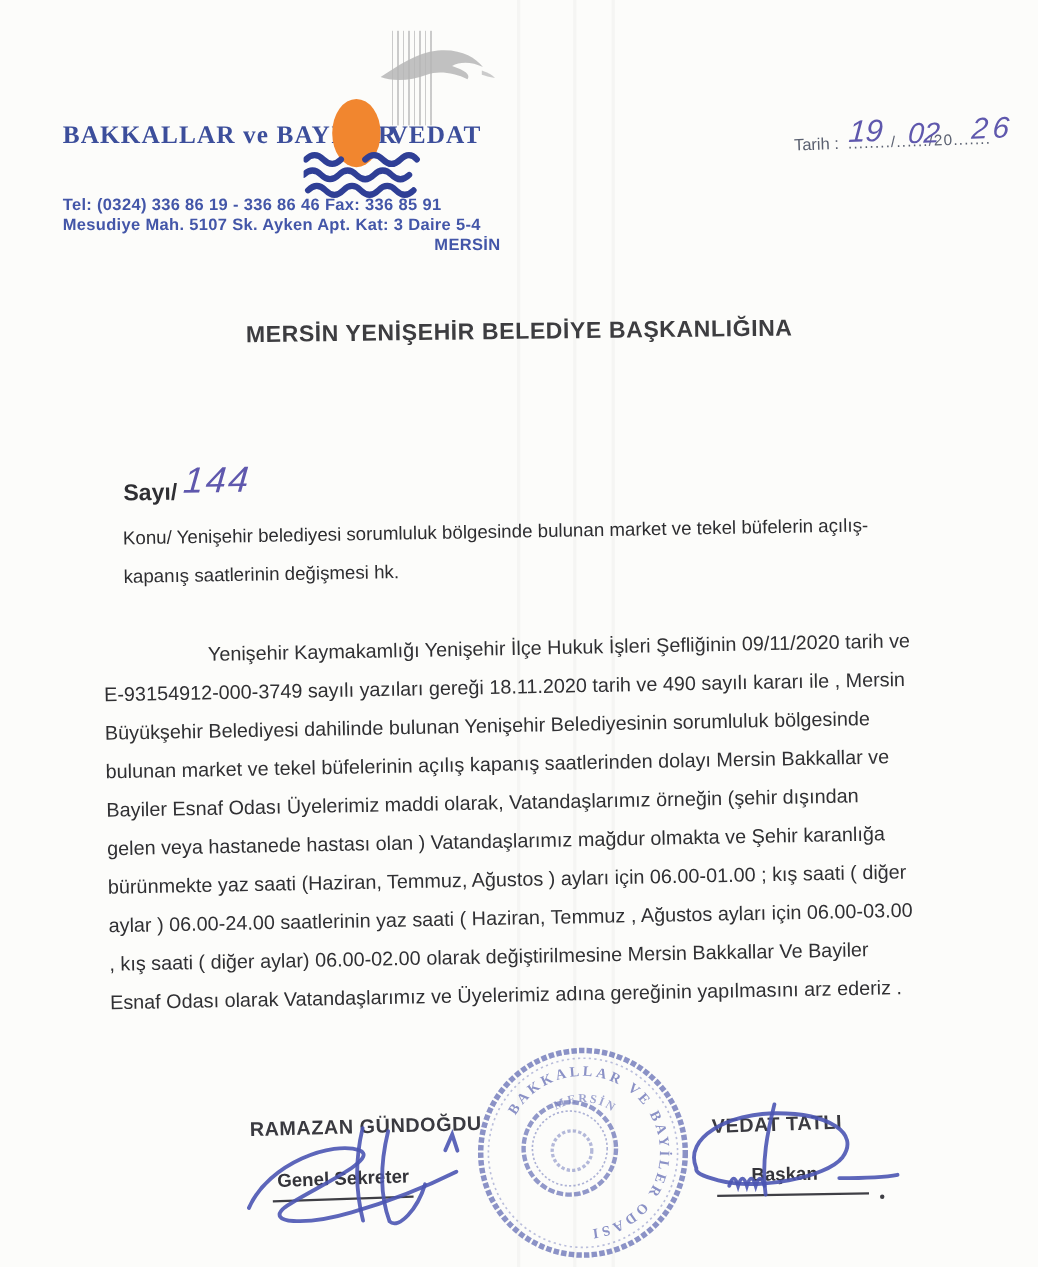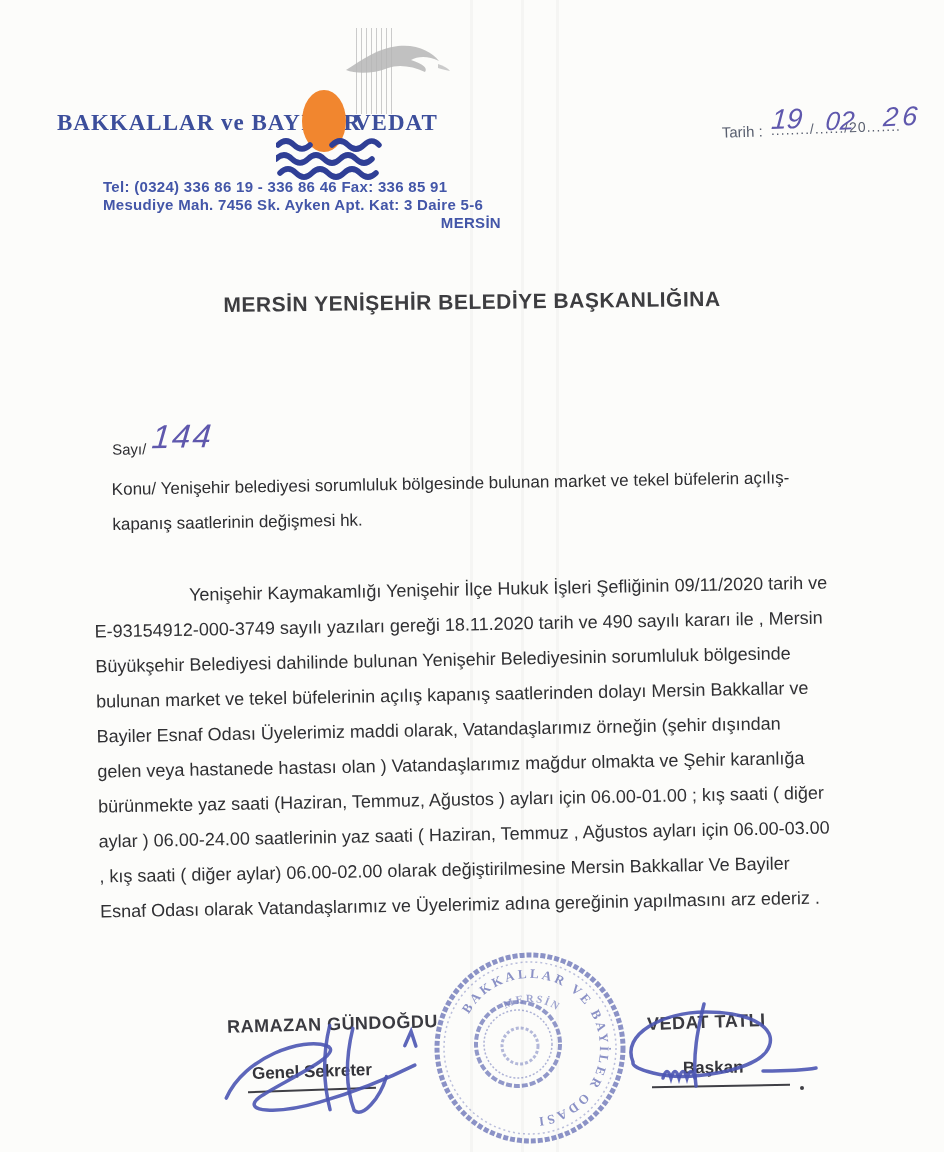--- a/index.html
+++ b/index.html
@@ -20,21 +20,21 @@
     position:absolute; left:302px; top:90px; width:44px; height:62px;
     background:#f1862f; border-radius:50%;
   }
   .gray-lines {
     position:absolute; left:356px; top:28px; width:40px; height:86px;
     background:repeating-linear-gradient(90deg,#c2c2c2 0 1.5px, transparent 1.5px 5px);
     opacity:.85;
   }
   .contact {
     position:absolute; left:57px; font-weight:bold; font-size:15px;
-    color:#4356a8; letter-spacing:.3px; white-space:nowrap;margin-left:46px;
+    color:#4356a8; letter-spacing:.3px; white-space:nowrap;
   }
   .city { width:398px; text-align:right; }
 
   
   .date-block { position:absolute; left:722px; top:110px; width:218px; height:50px; transform:rotate(-2deg); }
   .date-label { position:absolute; left:0; top:10px; font-size:15px; color:#5a6070; }
   .date-dots  { position:absolute; left:49px; top:10px; font-size:14px; color:#5a6070; letter-spacing:1px; white-space:nowrap; }
   .hand { font-style:italic; color:#5f58ad; transform:skew(-6deg); }
   .hand-day   { position:absolute; left:50px;  top:-8px; font-size:28px; }
   .hand-month { position:absolute; left:104px; top:-4px; font-size:26px; }
@@ -42,21 +42,21 @@
 
   
   .doc-title {
     position:absolute; left:0; top:290px; width:944px; text-align:center;
     font-size:21px; font-weight:bold; color:#3d3d40; letter-spacing:.5px;
     transform:rotate(-.7deg);
   }
 
   
   .sayi-block { position:absolute; left:112px; top:424px; transform:rotate(-1deg); }
-  .sayi-label { font-size:15px; font-weight:normal; color:#2f2f33; }
+  .sayi-label { font-size:21px; font-weight:bold; color:#2f2f33; }
   .sayi-number { position:relative; left:6px; top:-6px; font-size:33px; letter-spacing:2px; display:inline-block; }
   .konu-block {
     position:absolute; left:112px; top:466px; font-size:17px; color:#2d2d30;
     line-height:35px; white-space:nowrap; transform:rotate(-1deg);
   }
 
   
   .body-block {
     position:absolute; left:97px; top:572px; width:790px;
     font-size:18px; line-height:35px; color:#303033;
@@ -102,21 +102,21 @@
     <div class="sun-oval"></div>
     <div class="org-name" style="left:354px; top:110px;">VEDAT</div>
 
     <svg class="wave-svg" width="106" height="46" viewBox="0 0 106 46">
       <path d="M2 9 Q 10 1 18 9 T 34 9 M 56 9 Q 64 1 72 9 T 88 9 T 103 9"></path>
       <path d="M0 23 Q 8 15 16 23 T 32 23 T 48 23 T 64 23 T 80 23 T 96 23"></path>
       <path d="M4 37 Q 12 29 20 37 T 36 37 T 52 37 T 68 37 T 84 37 T 100 37"></path>
     </svg>
 
     <div class="contact" style="top:178px;">Tel: (0324)  336 86 19 - 336 86 46  Fax: 336 85 91</div>
-    <div class="contact" style="top:196px;">Mesudiye Mah. 7456 Sk. Ayken Apt. Kat: 3 Daire 5-6</div>
+    <div class="contact" style="top:196px;">Mesudiye Mah. 5107 Sk. Ayken Apt. Kat: 3 Daire 5-4</div>
     <div class="contact city" style="top:214px;">MERSİN</div>
   </div>
 
   <div class="date-block">
     <span class="date-label">Tarih :</span>
     <span class="date-dots">......../....../20.......</span>
     <span class="hand hand-day">19</span>
     <span class="hand hand-month">02</span>
     <span class="hand hand-year">26</span>
   </div>

